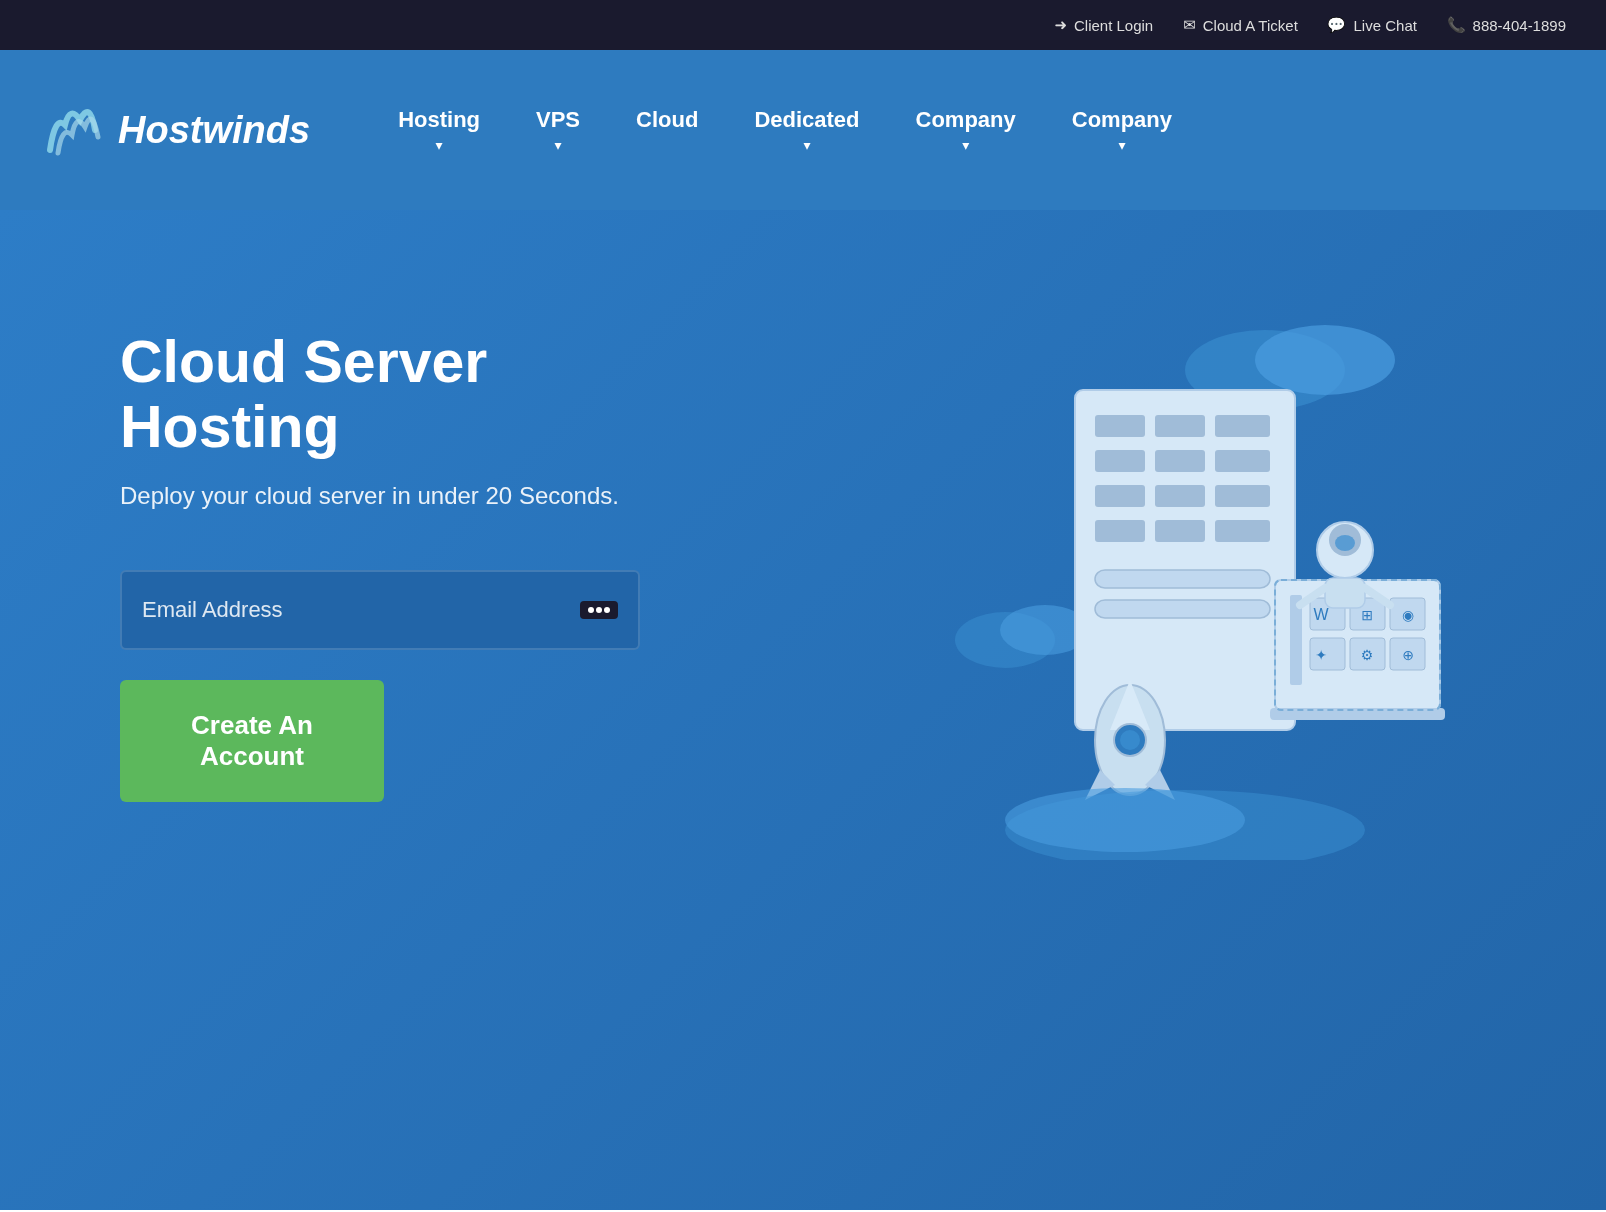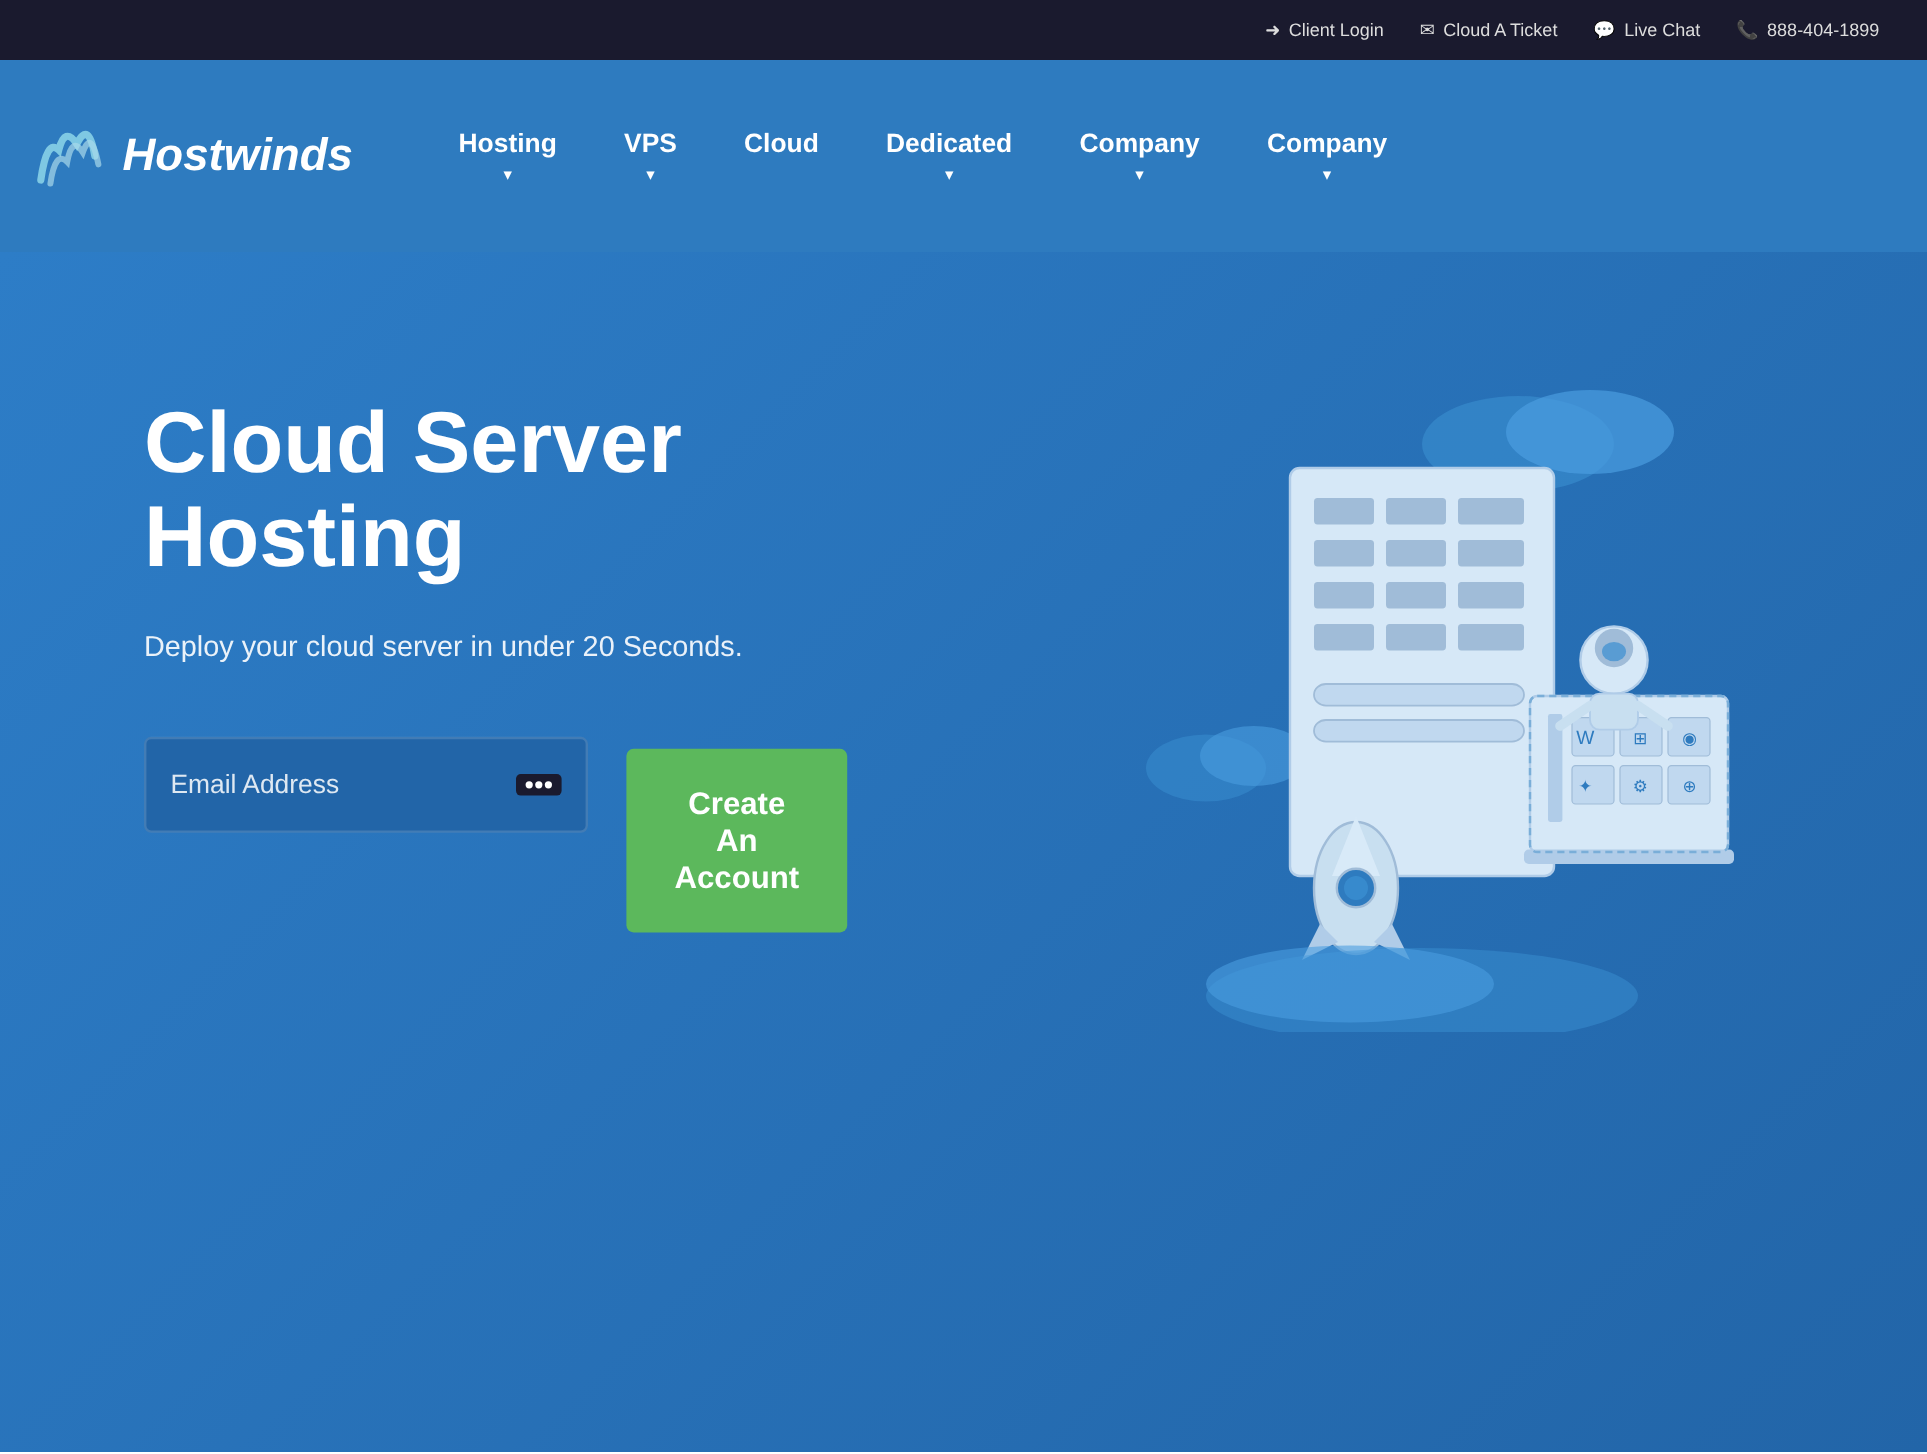--- a/index.html
+++ b/index.html
@@ -24,21 +24,21 @@
       color: #ddd;
       cursor: pointer;
       white-space: nowrap;
     }
 
     
     .nav-bar {
       background-color: #2e7bbf;
       display: flex;
       align-items: center;
-      padding: 0 24px;
+      padding: 0 40px;
       height: 160px;
     }
     .logo-area {
       display: flex;
       align-items: center;
       margin-right: 60px;
       flex-shrink: 0;
     }
     .logo-text {
       font-size: 38px;
@@ -85,36 +85,36 @@
       align-items: flex-start;
       padding: 80px 120px;
       position: relative;
     }
     .hero-content {
       flex: 1;
       max-width: 700px;
       padding-top: 40px;
     }
     .hero-title {
-      font-size: 72px;
+      font-size: 59px;
       font-weight: 900;
       color: #fff;
       line-height: 1.1;
-      margin-bottom: 34px;
+      margin-bottom: 18px;
     }
     .hero-subtitle {
       font-size: 24px;
       color: rgba(255,255,255,0.9);
       margin-bottom: 56px;
       line-height: 1.5;
     }
     .form-area {
       display: flex;
-      flex-direction: row;
-      gap: 32px;
+      flex-direction: column;
+      gap: 20px;
       max-width: 520px;
     }
     .input-wrapper {
       background-color: #2265a8;
       border: 2px solid rgba(255,255,255,0.15);
       border-radius: 6px;
       display: flex;
       align-items: center;
       padding: 0 20px;
       height: 80px;

